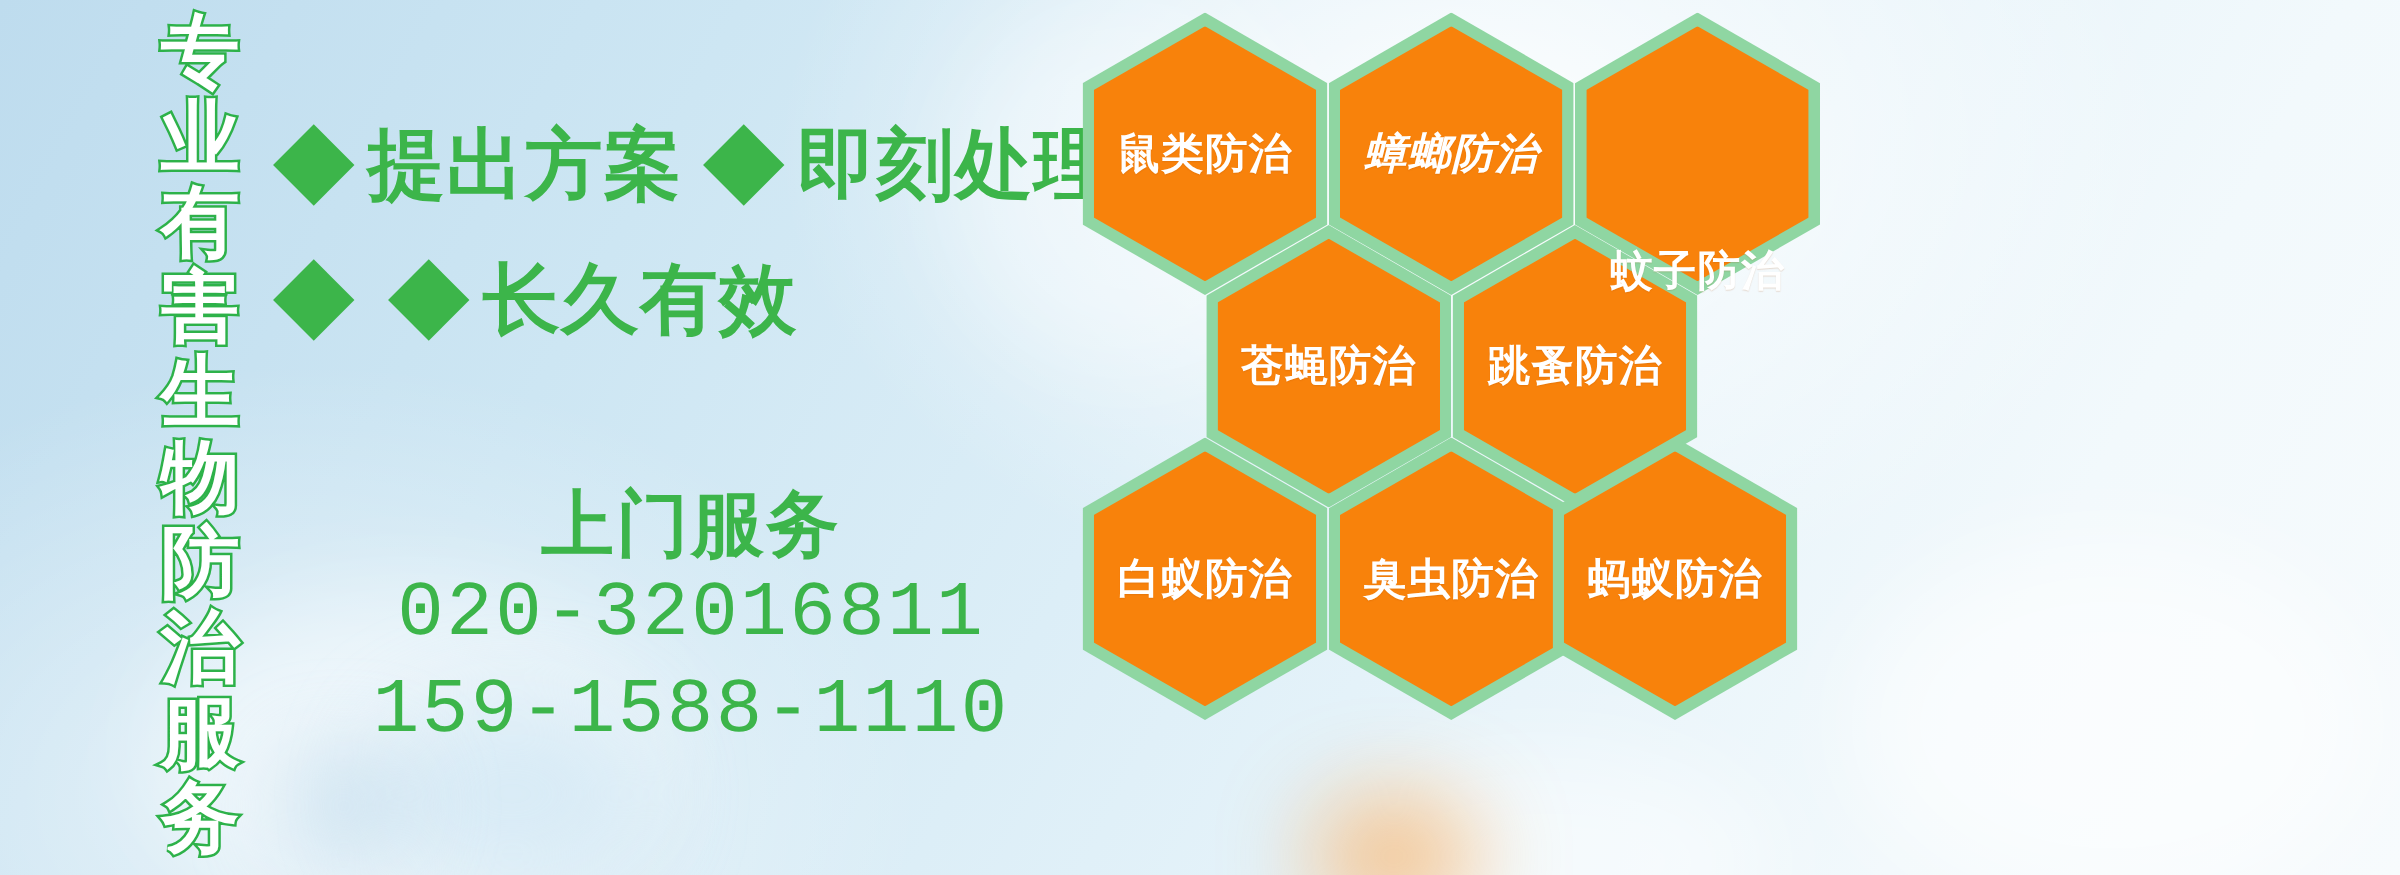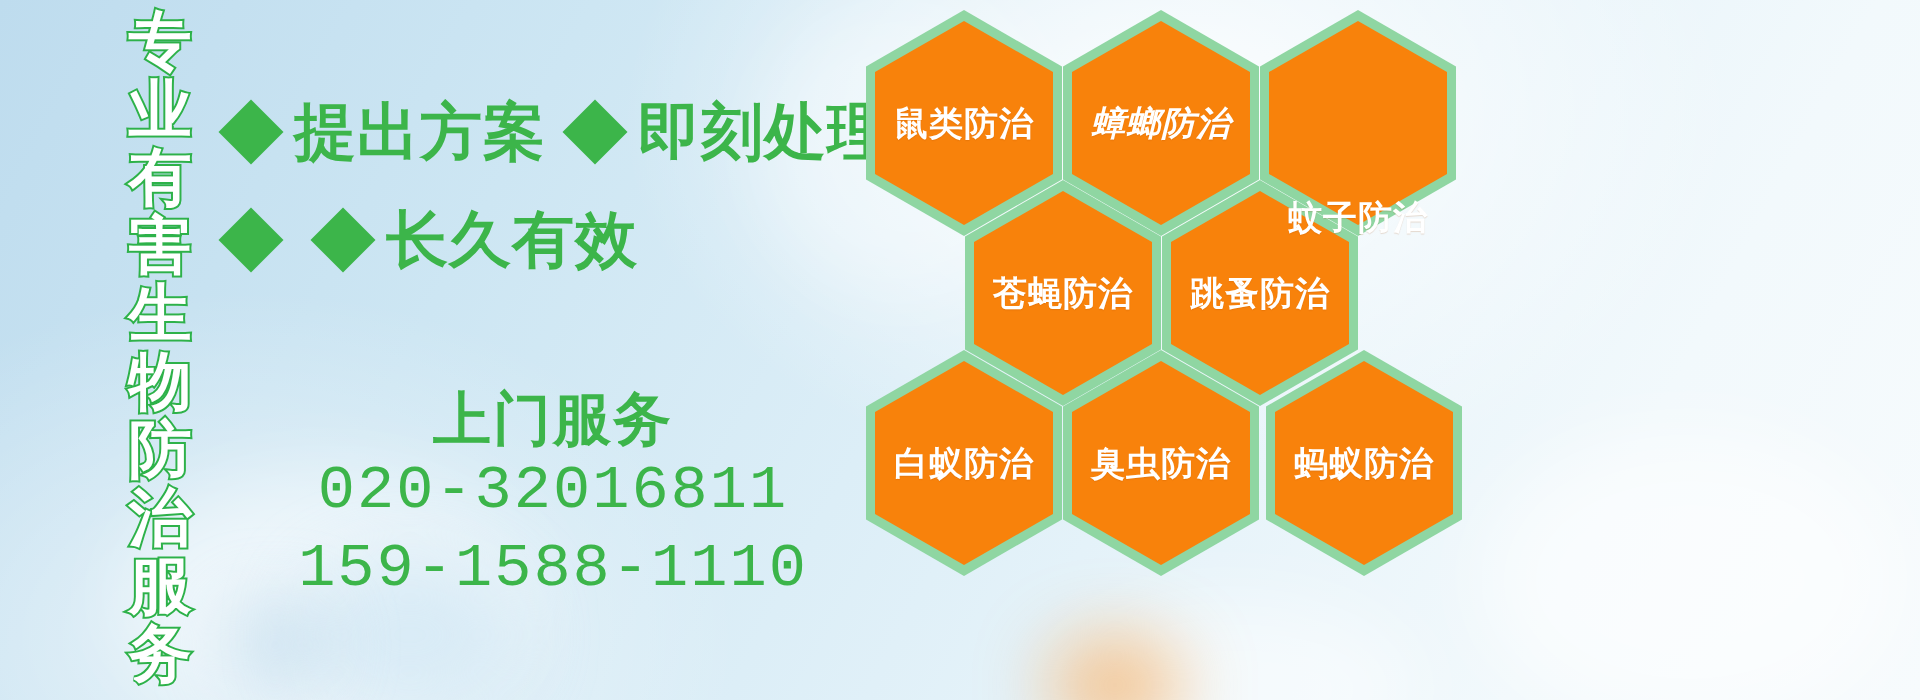--- a/index.html
+++ b/index.html
@@ -162,21 +162,21 @@
   
   .hex-r1c1 { left: 8px;   top: 10px; }
   .hex-r1c2 { left: 205px; top: 10px; font-style: italic; }
   .hex-r1c3 { left: 402px; top: 10px; align-items: flex-end; }
   
   .hex-r2c1 { left: 107px; top: 180px; }
   .hex-r2c2 { left: 304px; top: 180px; }
   
   .hex-r3c1 { left: 8px;   top: 350px; }
   .hex-r3c2 { left: 205px; top: 350px; }
-  .hex-r3c3 { left: 408px; top: 350px; }
+  .hex-r3c3 { left: 384px; top: 350px; }
 </style>
 </head>
 <body>
 
 <div class="banner">
 
   <div class="bg-blob blob-e"></div>
   <div class="bg-blob blob-a"></div>
   <div class="bg-blob blob-b"></div>
   <div class="bg-blob blob-g"></div>

